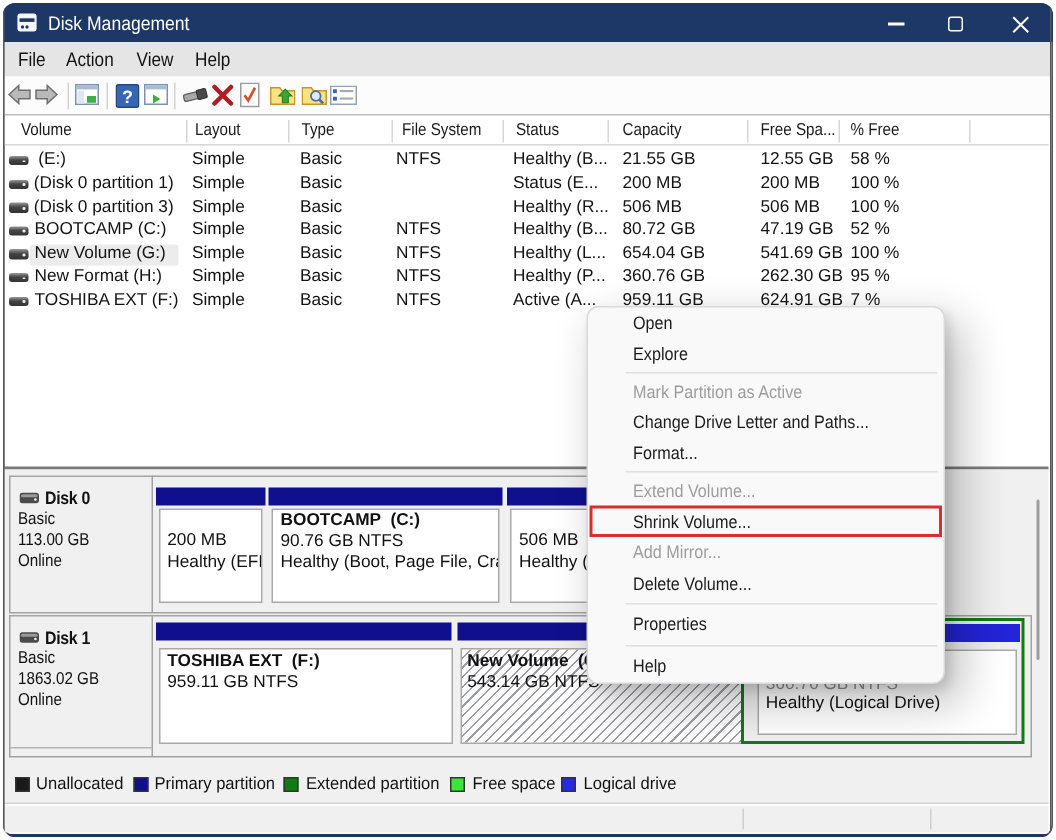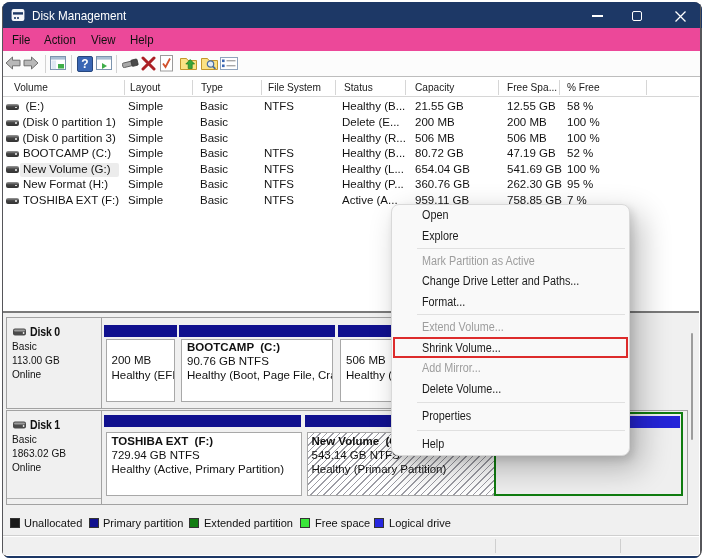--- a/index.html
+++ b/index.html
@@ -4,21 +4,21 @@
 <style>
   * { margin:0; padding:0; box-sizing:border-box; }
   html,body { width:704px; height:560px; overflow:hidden; background:#ffffff; font-family:"Liberation Sans", sans-serif; }
   #clip { position:absolute; left:2px; top:2px; width:700px; height:556px; border-radius:8px; overflow:hidden; background:#fff; box-shadow: inset 0 0 0 1px #56565a; }
   #abs { position:absolute; left:-2px; top:-2px; width:704px; height:560px; }
   .a { position:absolute; }
   
   #title { left:2px; top:2px; width:700px; height:26px; background:#1d3866; }
   #title .txt { position:absolute; left:30px; top:5.5px; color:#fff; font-size:13px; }
   
-  #menubar { left:3px; top:28px; width:697px; height:23px; background:#ec4899; font-size:13px; color:#111; }
+  #menubar { left:3px; top:28px; width:697px; height:23px; background:#e5e5e5; font-size:13px; color:#111; }
   #menubar span { position:absolute; top:4px; }
   
   #toolbar { left:3px; top:51px; width:697px; height:26px; background:#fcfcfc; border-bottom:1px solid #bdbdbd; }
   .tsep { position:absolute; top:4px; width:1px; height:18px; background:#d2d2d2; }
   
   #header { left:3px; top:78px; width:696px; height:19px; background:#ffffff; border-bottom:1px solid #d6d6d6; font-size:11.5px; color:#1a1a1a; }
   #header span { position:absolute; top:3px; }
   .hd { position:absolute; top:2px; width:1px; height:15px; background:#d6d6d6; }
   
   .row { position:absolute; left:3px; width:696px; height:15.6px; font-size:11.5px; color:#131313; line-height:15.6px; white-space:pre; }
@@ -156,42 +156,42 @@
     <div class="hd" style="left:555.5px"></div>
     <div class="hd" style="left:642.5px"></div>
   </div>
 
   <div class="row" style="top:99.4px">
     <span class="dico"><i></i></span>
     <span class="c1" style="left:22.5px">(E:)</span><span class="c2">Simple</span><span class="c3">Basic</span><span class="c4">NTFS</span><span class="c5">Healthy (B...</span><span class="c6">21.55 GB</span><span class="c7">12.55 GB</span><span class="c8">58 %</span>
   </div>
   <div class="row" style="top:115px">
     <span class="dico"><i></i></span>
-    <span class="c1" style="left:19.5px">(Disk 0 partition 1)</span><span class="c2">Simple</span><span class="c3">Basic</span><span class="c5">Delete (E...</span><span class="c6">200 MB</span><span class="c7">200 MB</span><span class="c8">100 %</span>
+    <span class="c1" style="left:19.5px">(Disk 0 partition 1)</span><span class="c2">Simple</span><span class="c3">Basic</span><span class="c5">Status (E...</span><span class="c6">200 MB</span><span class="c7">200 MB</span><span class="c8">100 %</span>
   </div>
   <div class="row" style="top:130.6px">
     <span class="dico"><i></i></span>
     <span class="c1" style="left:19.5px">(Disk 0 partition 3)</span><span class="c2">Simple</span><span class="c3">Basic</span><span class="c5">Healthy (R...</span><span class="c6">506 MB</span><span class="c7">506 MB</span><span class="c8">100 %</span>
   </div>
   <div class="row" style="top:146.2px">
     <span class="dico"><i></i></span>
     <span class="c1">BOOTCAMP (C:)</span><span class="c2">Simple</span><span class="c3">Basic</span><span class="c4">NTFS</span><span class="c5">Healthy (B...</span><span class="c6">80.72 GB</span><span class="c7">47.19 GB</span><span class="c8">52 %</span>
   </div>
   <div class="row" style="top:161.8px">
     <span class="a" style="left:17px;top:0.8px;width:99px;height:14px;background:#ececec;border-radius:2px"></span>
     <span class="dico"><i></i></span>
     <span class="c1">New Volume (G:)</span><span class="c2">Simple</span><span class="c3">Basic</span><span class="c4">NTFS</span><span class="c5">Healthy (L...</span><span class="c6">654.04 GB</span><span class="c7">541.69 GB</span><span class="c8">100 %</span>
   </div>
   <div class="row" style="top:177.4px">
     <span class="dico"><i></i></span>
     <span class="c1">New Format (H:)</span><span class="c2">Simple</span><span class="c3">Basic</span><span class="c4">NTFS</span><span class="c5">Healthy (P...</span><span class="c6">360.76 GB</span><span class="c7">262.30 GB</span><span class="c8">95 %</span>
   </div>
   <div class="row" style="top:193px">
     <span class="dico"><i></i></span>
-    <span class="c1">TOSHIBA EXT (F:)</span><span class="c2">Simple</span><span class="c3">Basic</span><span class="c4">NTFS</span><span class="c5">Active (A...</span><span class="c6">959.11 GB</span><span class="c7">758.85 GB</span><span class="c8">7 %</span>
+    <span class="c1">TOSHIBA EXT (F:)</span><span class="c2">Simple</span><span class="c3">Basic</span><span class="c4">NTFS</span><span class="c5">Active (A...</span><span class="c6">959.11 GB</span><span class="c7">624.91 GB</span><span class="c8">7 %</span>
   </div>
 
   <div class="a" id="split"></div>
   <div class="a" id="pane"></div>
 
   <div class="a diskrow" style="left:6px;top:317px;width:594px;height:92px"></div>
   <div class="a" style="left:101px;top:317px;width:1px;height:91px;background:#a2a2a2"></div>
   <svg class="a" style="left:13px;top:328px" width="13" height="8" viewBox="0 0 13 8">
         <rect x="0" y="0.5" width="13" height="7" rx="2" fill="#4a4a4a"></rect>
         <rect x="1" y="1.5" width="11" height="2" rx="1" fill="#9a9a9a"></rect>
@@ -227,30 +227,32 @@
         <circle cx="10.6" cy="5" r="0.9" fill="#eee"></circle>
       </svg>
   <div class="a dlabel" style="left:30px;top:418px"><b>Disk 1</b></div>
   <div class="a dlabel" style="left:12px;top:433px">Basic</div>
   <div class="a dlabel" style="left:12px;top:447px">1863.02 GB</div>
   <div class="a dlabel" style="left:12px;top:460.5px">Online</div>
   <div class="a strip" style="left:103.5px;top:415px;width:197.5px;height:12px"></div>
   <div class="a strip" style="left:305px;top:415px;width:193px;height:12px"></div>
   <div class="a pbox" style="left:105.5px;top:432px;width:196px;height:64px">
     <div style="top:2px"><b>TOSHIBA EXT  (F:)</b></div>
-    <div style="top:16px">729.94 GB NTFS</div>
-    <div style="top:30px">Healthy (Active, Primary Partition)</div>
+    <div style="top:16px">959.11 GB NTFS</div>
   </div>
   <div class="a pbox hatch" style="left:307px;top:432px;width:190px;height:64px">
     <div style="left:3.5px;top:2px"><b>New Volume  (G:)</b></div>
     <div style="left:3.5px;top:16px">543.14 GB NTFS</div>
-    <div style="left:3.5px;top:30px">Healthy (Primary Partition)</div>
   </div>
   <div class="a" style="left:494px;top:412px;width:189px;height:84px;border:2px solid #107c10;background:#efefef"></div>
   <div class="a" style="left:497.5px;top:416px;width:182px;height:11.5px;background:#2424d8"></div>
+  <div class="a pbox" style="left:504.5px;top:433px;width:173px;height:57px">
+    <div style="top:15.5px;color:#8e8e8e">360.76 GB NTFS</div>
+    <div style="top:29px">Healthy (Logical Drive)</div>
+  </div>
 
   <div class="a" style="left:690.5px;top:333px;width:2.5px;height:107px;background:#9c9c9c;border-radius:2px"></div>
 
   <div class="leg" style="left:10px;background:#1a1a1a"></div>
   <div class="legt" style="left:24px">Unallocated</div>
   <div class="leg" style="left:89px;background:#10108e"></div>
   <div class="legt" style="left:103px">Primary partition</div>
   <div class="leg" style="left:189px;background:#117c11"></div>
   <div class="legt" style="left:204px">Extended partition</div>
   <div class="leg" style="left:300px;background:#39e639"></div>

